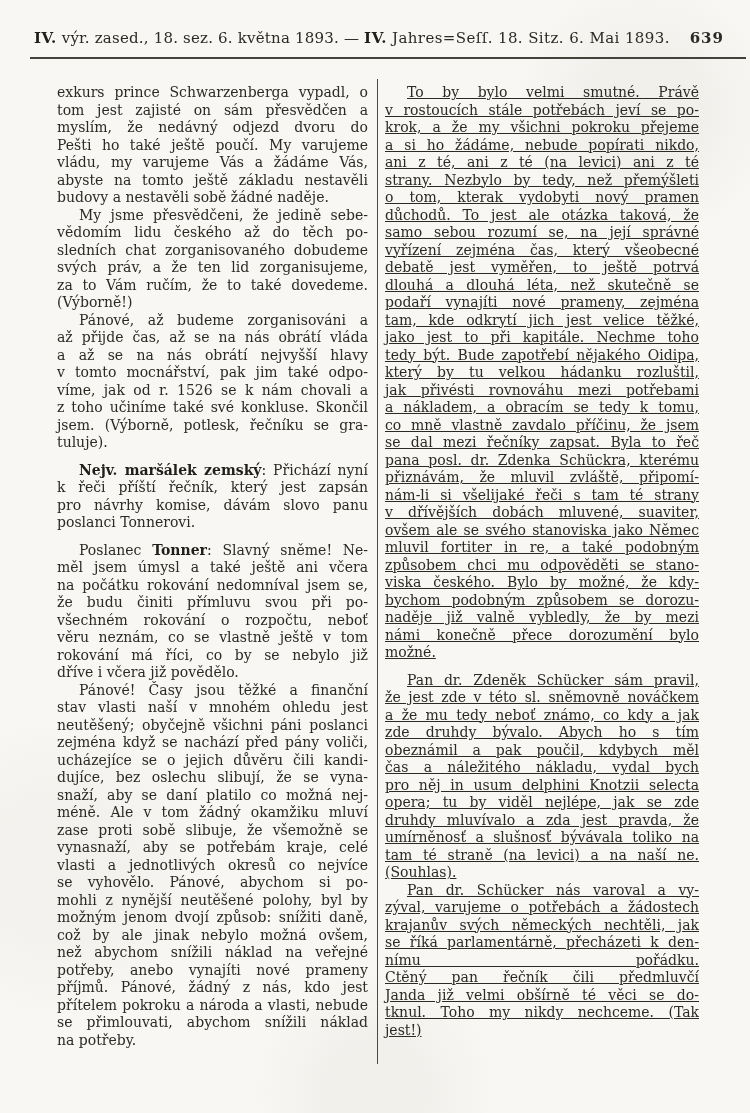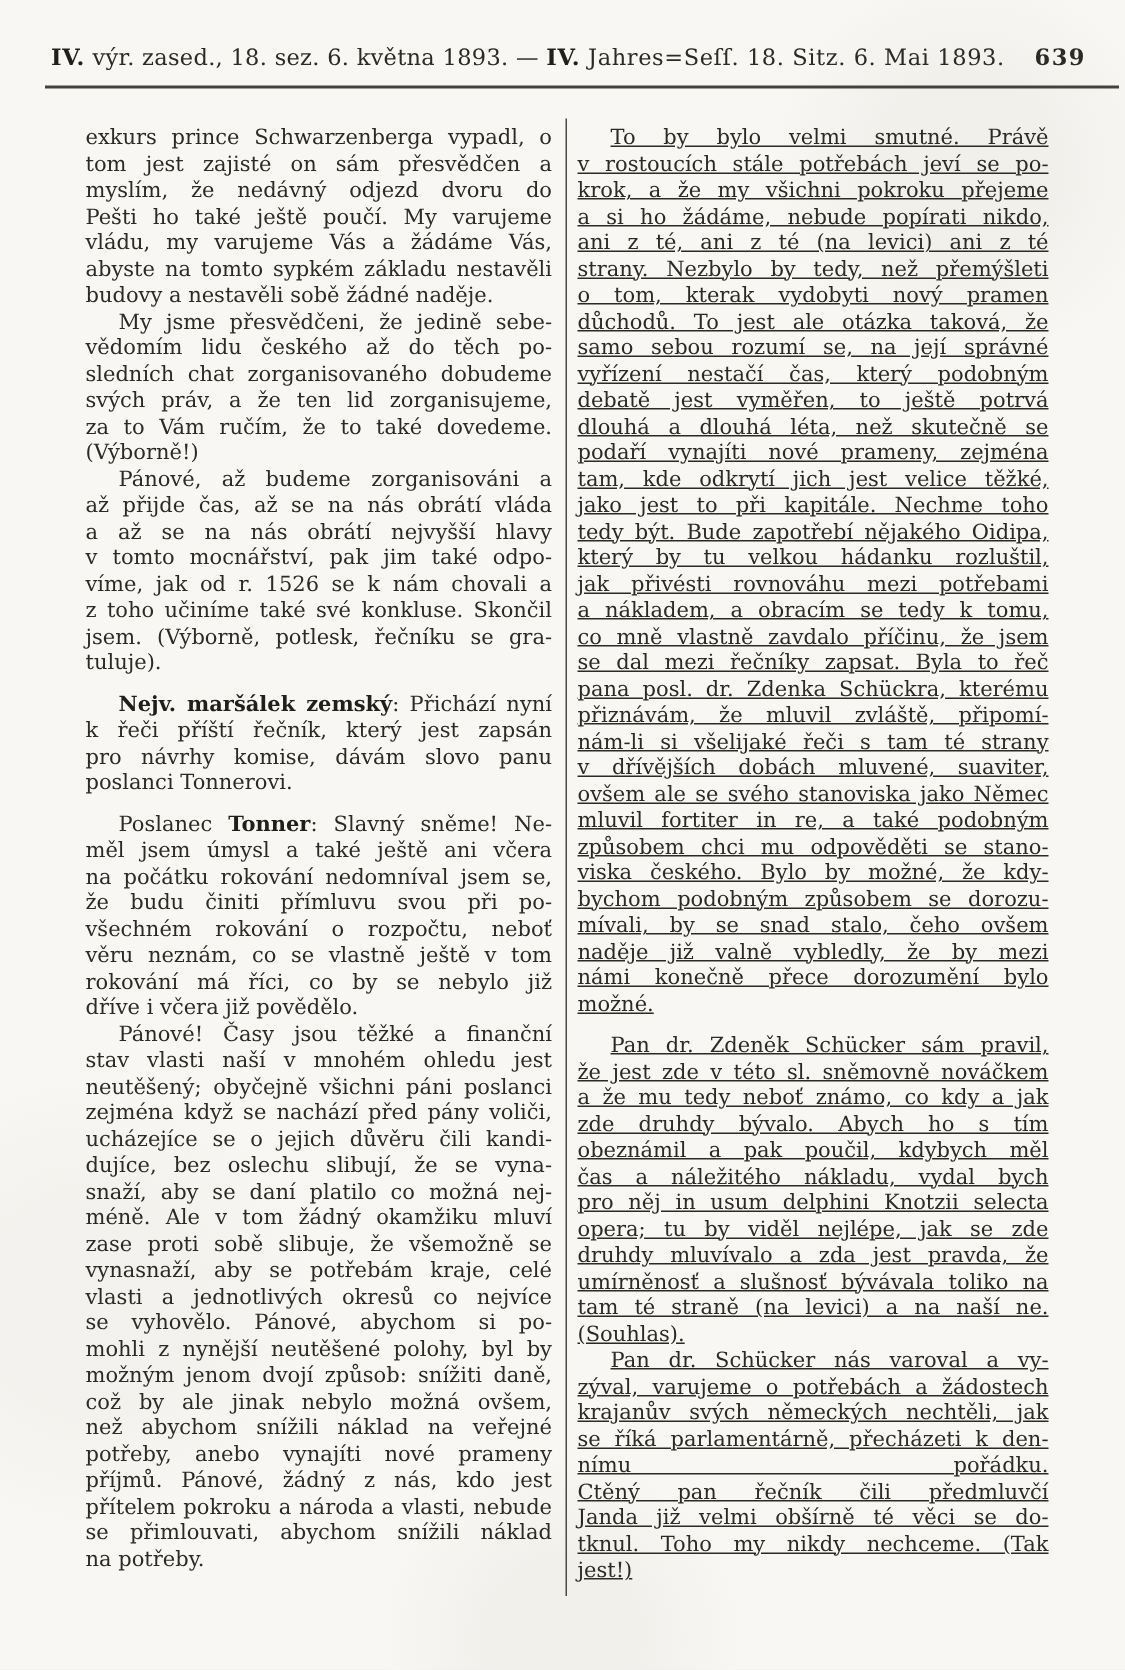--- a/index.html
+++ b/index.html
@@ -53,21 +53,21 @@
   </div>
   <div class="header-rule"></div>
   <div class="content">
     <div class="col col-left">
         <div class="paragraph">
           <div class="line">exkurs prince Schwarzenberga vypadl, o</div>
           <div class="line">tom jest zajisté on sám přesvědčen a</div>
           <div class="line">myslím, že nedávný odjezd dvoru do</div>
           <div class="line">Pešti ho také ještě poučí. My varujeme</div>
           <div class="line">vládu, my varujeme Vás a žádáme Vás,</div>
-          <div class="line">abyste na tomto sypkém základu nestavěli</div>
+          <div class="line">abyste na tomto ještě základu nestavěli</div>
           <div class="line last">budovy a nestavěli sobě žádné naděje.</div>
         </div>
         <div class="paragraph">
           <div class="line indent">My jsme přesvědčeni, že jedině sebe-</div>
           <div class="line">vědomím lidu českého až do těch po-</div>
           <div class="line">sledních chat zorganisovaného dobudeme</div>
           <div class="line">svých práv, a že ten lid zorganisujeme,</div>
           <div class="line">za to Vám ručím, že to také dovedeme.</div>
           <div class="line last">(Výborně!)</div>
         </div>
@@ -126,42 +126,41 @@
         <div class="paragraph">
           <div class="line indent">To by bylo velmi smutné. Právě</div>
           <div class="line">v rostoucích stále potřebách jeví se po-</div>
           <div class="line">krok, a že my všichni pokroku přejeme</div>
           <div class="line">a si ho žádáme, nebude popírati nikdo,</div>
           <div class="line">ani z té, ani z té (na levici) ani z té</div>
           <div class="line">strany. Nezbylo by tedy, než přemýšleti</div>
           <div class="line">o tom, kterak vydobyti nový pramen</div>
           <div class="line">důchodů. To jest ale otázka taková, že</div>
           <div class="line">samo sebou rozumí se, na její správné</div>
-          <div class="line">vyřízení nestačí čas, který podobným</div>
+          <div class="line">vyřízení zejména čas, který všeobecné</div>
           <div class="line">debatě jest vyměřen, to ještě potrvá</div>
           <div class="line">dlouhá a dlouhá léta, než skutečně se</div>
           <div class="line">podaří vynajíti nové prameny, zejména</div>
           <div class="line">tam, kde odkrytí jich jest velice těžké,</div>
           <div class="line">jako jest to při kapitále. Nechme toho</div>
           <div class="line">tedy být. Bude zapotřebí nějakého Oidipa,</div>
           <div class="line">který by tu velkou hádanku rozluštil,</div>
           <div class="line">jak přivésti rovnováhu mezi potřebami</div>
           <div class="line">a nákladem, a obracím se tedy k tomu,</div>
           <div class="line">co mně vlastně zavdalo příčinu, že jsem</div>
           <div class="line">se dal mezi řečníky zapsat. Byla to řeč</div>
           <div class="line">pana posl. dr. Zdenka Schückra, kterému</div>
           <div class="line">přiznávám, že mluvil zvláště, připomí-</div>
           <div class="line">nám-li si všelijaké řeči s tam té strany</div>
           <div class="line">v dřívějších dobách mluvené, suaviter,</div>
           <div class="line">ovšem ale se svého stanoviska jako Němec</div>
           <div class="line">mluvil fortiter in re, a také podobným</div>
           <div class="line">způsobem chci mu odpověděti se stano-</div>
           <div class="line">viska českého. Bylo by možné, že kdy-</div>
           <div class="line">bychom podobným způsobem se dorozu-</div>
-          <div class="line">mívali, by se snad stalo, čeho ovšem</div>
           <div class="line">naděje již valně vybledly, že by mezi</div>
           <div class="line">námi konečně přece dorozumění bylo</div>
           <div class="line last">možné.</div>
         </div>
         <div class="paragraph gap">
           <div class="line indent">Pan dr. Zdeněk Schücker sám pravil,</div>
           <div class="line">že jest zde v této sl. sněmovně nováčkem</div>
           <div class="line">a že mu tedy neboť známo, co kdy a jak</div>
           <div class="line">zde druhdy bývalo. Abych ho s tím</div>
           <div class="line">obeznámil a pak poučil, kdybych měl</div>

